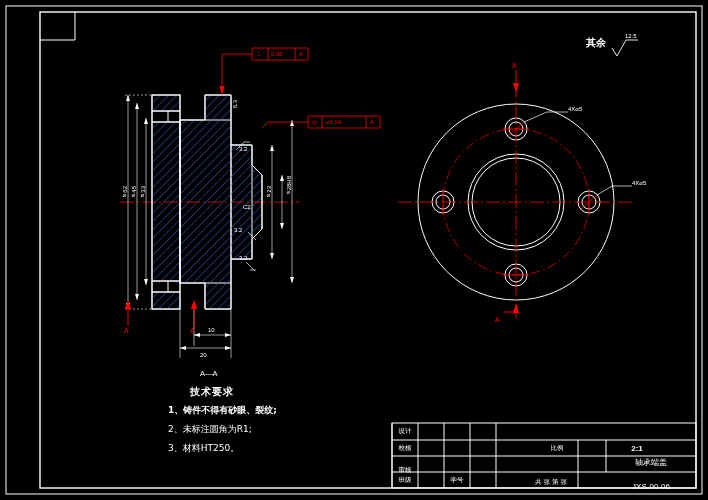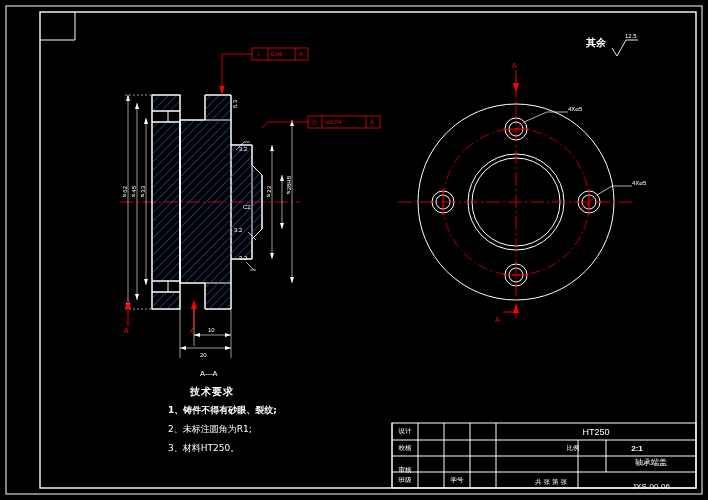--- a/index.html
+++ b/index.html
@@ -267,21 +267,20 @@
   <div class="abs cn tech-line" style="left:168px;top:404px;font-weight:bold;">1、铸件不得有砂眼、裂纹;</div>
   <div class="abs cn tech-line" style="left:168px;top:423px;">2、未标注圆角为R1;</div>
   <div class="abs cn tech-line" style="left:168px;top:442px;">3、材料HT250。</div>
 
   <div class="abs tb-cell cn" style="left:392px;top:423px;width:26px;height:17px;">设计</div>
   <div class="abs tb-cell cn" style="left:392px;top:440px;width:26px;height:16px;">校核</div>
   <div class="abs tb-cell cn" style="left:392px;top:456px;width:26px;height:28px;">审核</div>
   <div class="abs tb-cell cn" style="left:392px;top:472px;width:26px;height:16px;">班级</div>
   <div class="abs tb-cell cn" style="left:444px;top:472px;width:26px;height:16px;">学号</div>
 
-  <div class="abs tb-cell big" style="left:496px;top:423px;width:200px;height:17px;">HT250</div>
-  <div class="abs tb-cell cn" style="left:524px;top:440px;width:98px;height:16px;">比例</div>
+  <div class="abs tb-cell cn" style="left:508px;top:440px;width:98px;height:16px;">比例</div>
   <div class="abs tb-cell mid" style="left:578px;top:440px;width:118px;height:16px;font-weight:bold;">2:1</div>
   <div class="abs tb-cell cn mid" style="left:606px;top:423px;width:90px;height:0px;"></div>
   <div class="abs tb-cell cn mid" style="left:606px;top:440px;width:90px;height:44px;">轴承端盖</div>
   <div class="abs tb-cell cn" style="left:496px;top:472px;width:110px;height:20px;">共  张   第   张</div>
   <div class="abs tb-cell mid" style="left:606px;top:472px;width:90px;height:28px;">JXS-00-06</div>
 
 </div>
 
 </body></html>

